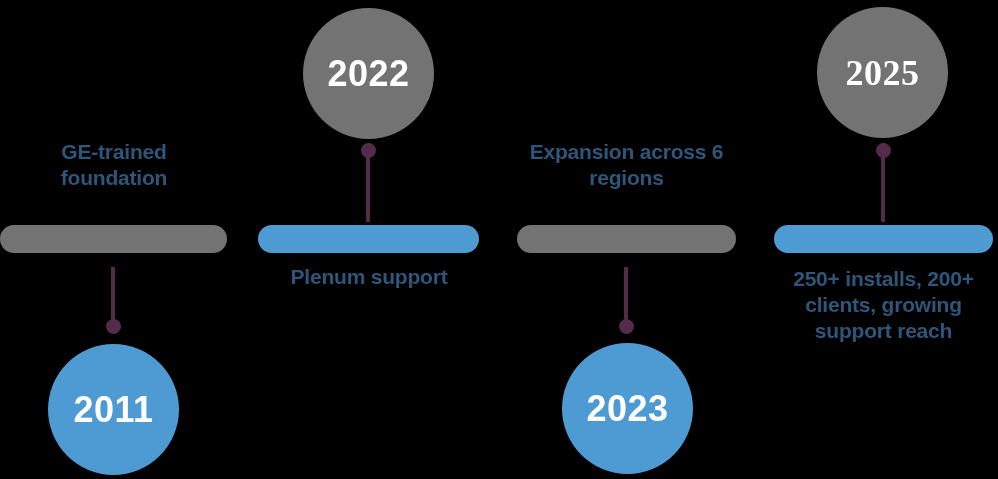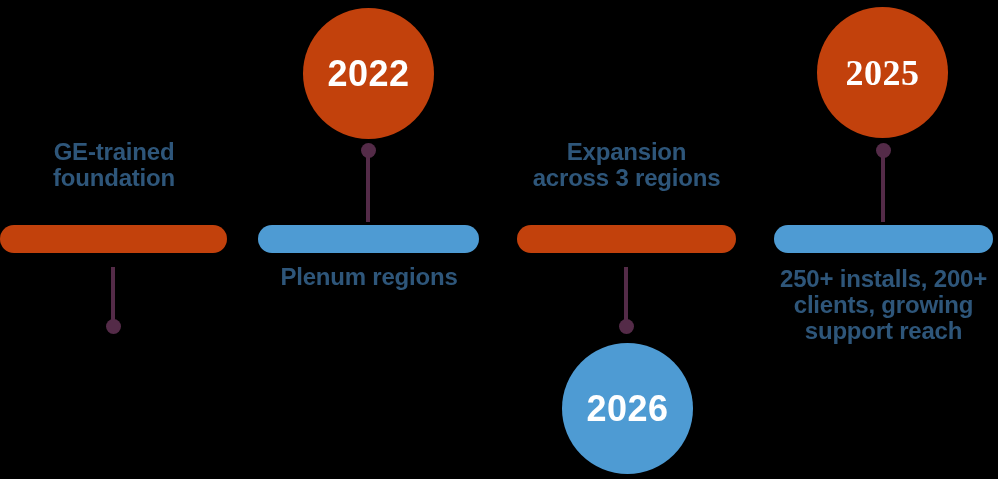--- a/index.html
+++ b/index.html
@@ -15,21 +15,21 @@
     overflow: hidden;
     font-family: "Liberation Sans", sans-serif;
   }
   
   .bar {
     position: absolute;
     top: 225px;
     height: 28px;
     border-radius: 14px;
   }
-  .fill-dark  { background: #c2410c; }
+  .fill-dark  { background: #737373; }
   .fill-light { background: #4E9BD3; }
   .bar-1 { left: 0px;   width: 227px; }
   .bar-2 { left: 258px; width: 221px; }
   .bar-3 { left: 517px; width: 219px; }
   .bar-4 { left: 774px; width: 219px; }
 
   
   .circle {
     position: absolute;
     width: 131px;
@@ -72,54 +72,57 @@
   .stem-2011-line { left: 111px; top: 267px; height: 54px; }
   .stem-2011-dot  { left: 106px; top: 319px; }
   .stem-2023-line { left: 624px; top: 267px; height: 54px; }
   .stem-2023-dot  { left: 619px; top: 319px; }
 
   
   .label {
     position: absolute;
     color: #2E567A;
     font-weight: bold;
-    font-size: 24px;
+    font-size: 21px;
     line-height: 26px;
     letter-spacing: -0.2px;
     text-align: center;
   }
   .label-1 { left: 34px;  top: 139px; width: 160px; }
   .label-2 { left: 259px; top: 264px; width: 220px; }
   .label-3 { left: 526px; top: 139px; width: 201px; }
   .label-4 { left: 778px; top: 266px; width: 211px; }
 </style>
 </head>
 <body>
 
 <div class="canvas">
 
   <div class="label label-1">GE-trained foundation</div>
   <div class="bar bar-1 fill-dark"></div>
   <div class="stem-line stem-2011-line"></div>
   <div class="stem-dot stem-2011-dot"></div>
+  <div class="circle circle-2011 fill-light">
+    <span class="year">2011</span>
+  </div>
 
   <div class="circle circle-2022 fill-dark">
     <span class="year">2022</span>
   </div>
   <div class="stem-dot stem-2022-dot"></div>
   <div class="stem-line stem-2022-line"></div>
   <div class="bar bar-2 fill-light"></div>
-  <div class="label label-2">Plenum regions</div>
+  <div class="label label-2">Plenum support</div>
 
-  <div class="label label-3">Expansion across 3 regions</div>
+  <div class="label label-3">Expansion across 6 regions</div>
   <div class="bar bar-3 fill-dark"></div>
   <div class="stem-line stem-2023-line"></div>
   <div class="stem-dot stem-2023-dot"></div>
   <div class="circle circle-2023 fill-light">
-    <span class="year">2026</span>
+    <span class="year">2023</span>
   </div>
 
   <div class="circle circle-2025 fill-dark">
     <span class="year">2025</span>
   </div>
   <div class="stem-dot stem-2025-dot"></div>
   <div class="stem-line stem-2025-line"></div>
   <div class="bar bar-4 fill-light"></div>
   <div class="label label-4">250+ installs, 200+ clients, growing support reach</div>
 

